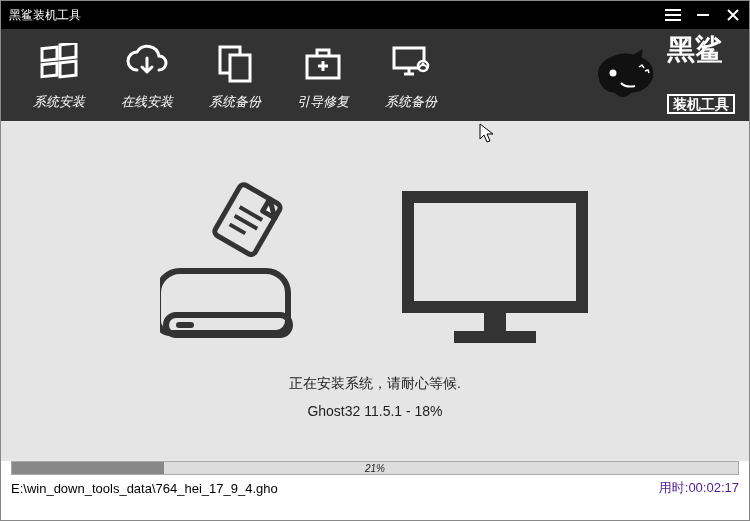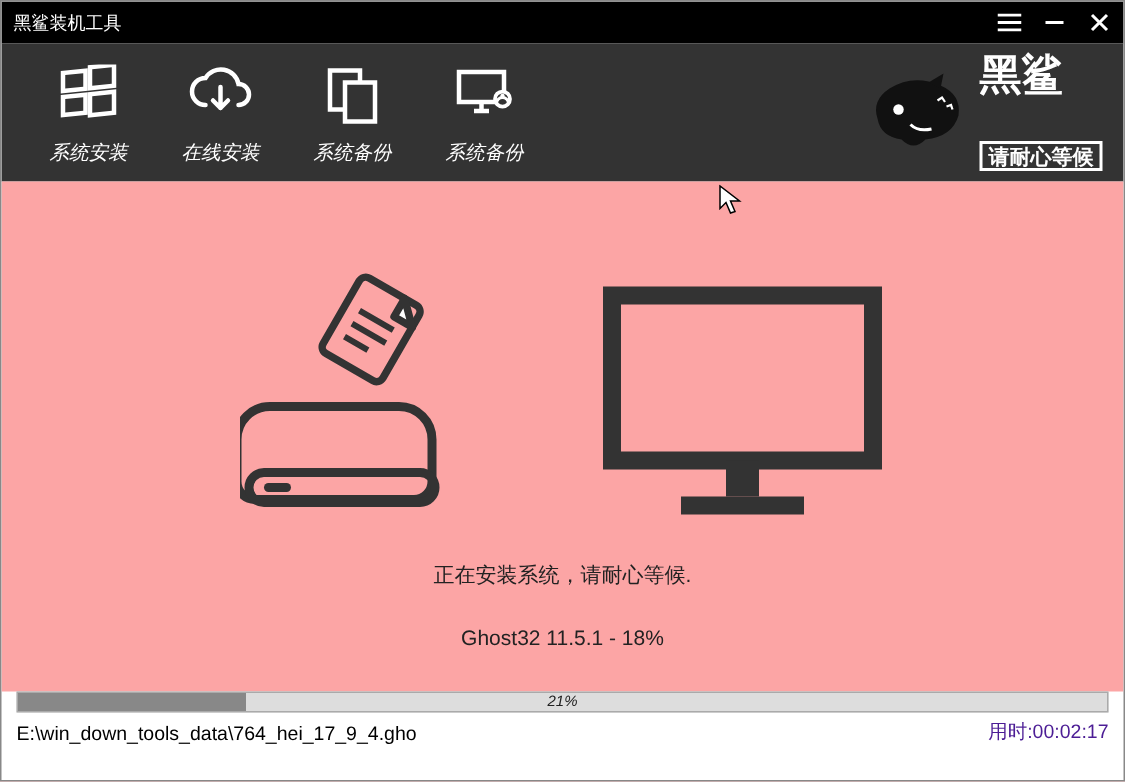--- a/index.html
+++ b/index.html
@@ -12,24 +12,24 @@
   
   .toolbar { height: 92px; background: #333; display: flex; align-items: center; padding: 0 14px; }
   .tool-item { width: 88px; display: flex; flex-direction: column; align-items: center; color: #fff; font-size: 13px; cursor: pointer; font-style: italic; }
   .tool-item .icon-box { height: 48px; display:flex; align-items:center; justify-content:center; }
   .tool-item .label { margin-top: 6px; }
   .brand { margin-left: auto; display:flex; align-items:center; gap:8px; color:#fff; }
   .brand-text { display:flex; flex-direction:column; align-items:flex-start; font-weight:bold;gap:28px; }
   .brand-text .big { font-size: 28px; line-height: 1; }
   .brand-text .small { font-size: 14px; border:2px solid #fff; padding:0 4px; margin-top:2px; line-height:1.2; }
   
-  .content { height: 340px; background: #fca5a5; position: relative; display:flex; flex-direction:column; align-items:center; }
+  .content { height: 340px; background: #e5e5e5; position: relative; display:flex; flex-direction:column; align-items:center; }
   .illustration { display:flex; justify-content:center; align-items:flex-end; gap: 90px; margin-top: 48px; height: 180px; }
   .status-text { margin-top: 26px; font-size: 14px; color:#222; text-align:center; }
-  .ghost-text { margin-top: 24px; font-size: 14px; color:#222; text-align:center; }
+  .ghost-text { margin-top: 10px; font-size: 14px; color:#222; text-align:center; }
   
   .progress-section { padding: 0 10px; }
   .progress-bar { height: 14px; background: #ddd; border: 1px solid #aaa; position: relative; }
   .progress-fill { height: 100%; background: #888; }
   .progress-label { position: absolute; left: 50%; top: 50%; transform: translate(-50%,-50%); font-size: 10px; color:#222;font-style:italic; }
   
   .footer { display:flex; align-items:center; padding: 4px 10px 0 10px; font-size: 13px; }
   .footer .path { color:#000; }
   .footer .elapsed { margin-left:auto; color:#4c1d95; }
   
@@ -84,20 +84,30 @@
     <div class="icon-box">
         <svg width="38" height="40" viewBox="0 0 38 40">
           <rect x="4" y="4" width="20" height="26" fill="none" stroke="#fff" stroke-width="3"></rect>
           <rect x="14" y="12" width="20" height="26" fill="#333" stroke="#fff" stroke-width="3"></rect>
         </svg>
       </div>
     <div class="label">系统备份</div>
   </div>
   <div class="tool-item">
     <div class="icon-box">
+        <svg width="40" height="38" viewBox="0 0 40 38">
+          <rect x="4" y="12" width="32" height="22" fill="none" stroke="#fff" stroke-width="3"></rect>
+          <path d="M14 12V6h12v6" fill="none" stroke="#fff" stroke-width="3"></path>
+          <path d="M20 17v10M15 22h10" stroke="#fff" stroke-width="3"></path>
+        </svg>
+      </div>
+    <div class="label">引导修复</div>
+  </div>
+  <div class="tool-item">
+    <div class="icon-box">
         <svg width="42" height="38" viewBox="0 0 42 38">
           <rect x="4" y="4" width="30" height="20" fill="none" stroke="#fff" stroke-width="3"></rect>
           <path d="M14 30h10M19 24v6" stroke="#fff" stroke-width="3"></path>
           <circle cx="33" cy="22" r="5" fill="#333" stroke="#fff" stroke-width="2.5"></circle>
           <circle cx="33" cy="20" r="1.5" fill="#fff"></circle>
           <path d="M29 25a4 4 0 018 0" fill="none" stroke="#fff" stroke-width="2"></path>
         </svg>
       </div>
     <div class="label">系统备份</div>
   </div>
@@ -105,21 +115,21 @@
   <div class="brand">
     <svg width="66" height="56" viewBox="0 0 66 56">
       <path d="M6 32 Q2 20 14 12 Q30 2 48 10 Q62 16 60 30 Q56 44 38 46 Q30 54 22 46 Q8 44 6 32 Z" fill="#111"></path>
       <path d="M40 8 L50 2 L48 12 Z" fill="#111"></path>
       <circle cx="20" cy="26" r="3.5" fill="#fff"></circle>
       <path d="M28 36 q5 5 14 3" stroke="#fff" stroke-width="2" fill="none"></path>
       <path d="M46 20 l3 -2 l2 3 M52 24 l3 -1 l1 3" stroke="#fff" stroke-width="1.5" fill="none"></path>
     </svg>
     <div class="brand-text">
       <div class="big">黑鲨</div>
-      <div class="small">请耐心等候</div>
+      <div class="small">装机工具</div>
     </div>
   </div>
 </div>
 
 <div class="content">
   <svg class="cursor" width="16" height="22" viewBox="0 0 16 22">
       <path d="M1 1l0 15 4-4 3 7 3-1-3-7 6 0z" fill="#fff" stroke="#000" stroke-width="1"></path>
     </svg>
 
   <div class="illustration">

